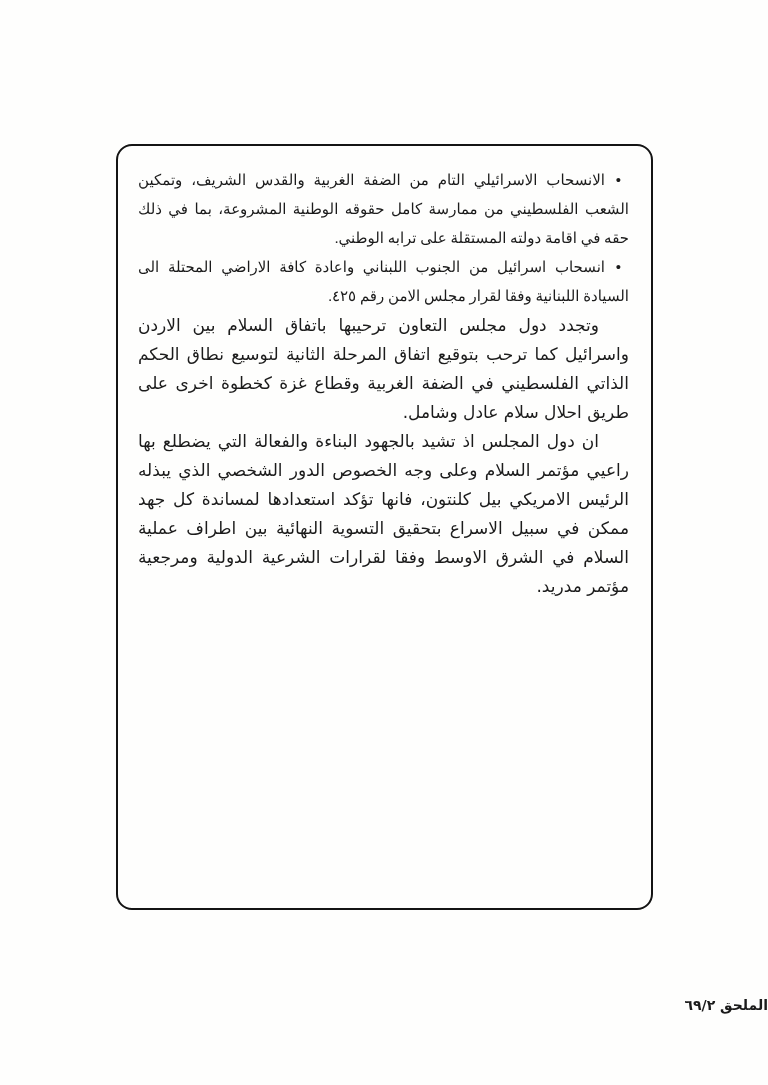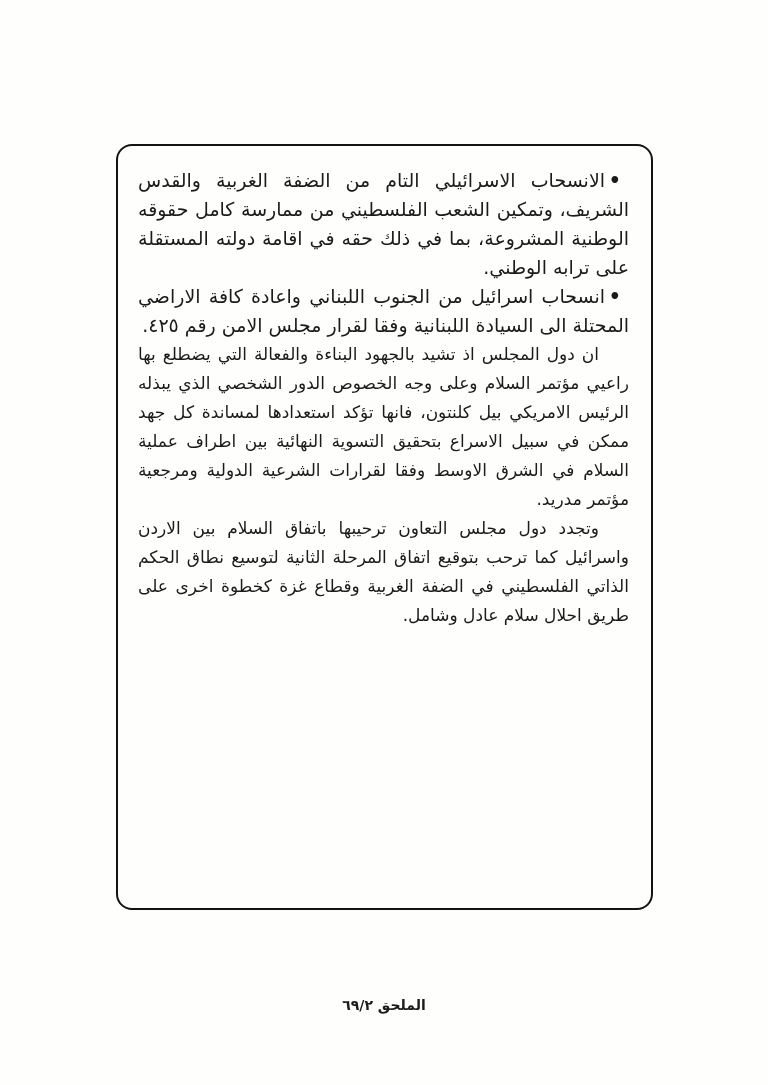--- a/index.html
+++ b/index.html
@@ -24,43 +24,44 @@
     height: 766px;
     border: 2px solid #141414;
     border-radius: 16px;
     padding: 20px 22px 16px 20px;
     direction: rtl;
   }
   .bullet-list {
     list-style: none;
   }
   .bullet-item {
-    font-size: 19px;
+    font-size: 15px;
     line-height: 29px;
     text-align: justify;
     text-indent: 8px; 
+    font-family: Liberation Serif, serif;
   }
   .bullet-marker {
     display: inline-block;
     width: 16px;
     text-indent: 0;
     font-weight: bold;
   }
   .para {
     font-size: 17px;
     line-height: 29px;
     text-align: justify;
     text-indent: 30px; 
   }
   .footer {
     position: absolute;
     left: 0;
     right: 0;
     top: 996px;
-    text-align: center;
+    text-align: right;
     direction: rtl;
   }
   .annex-label {
     font-size: 14px;
     font-weight: bold;
     line-height: 18px;
   }
   .page-number {
     font-size: 14px;
     line-height: 18px;
@@ -72,22 +73,22 @@
 
 <div class="page">
 
   <div class="frame">
 
     <ul class="bullet-list">
       <li class="bullet-item"><span class="bullet-marker">•</span><span>الانسحاب الاسرائيلي التام من الضفة الغربية والقدس الشريف، وتمكين الشعب الفلسطيني من ممارسة كامل حقوقه الوطنية المشروعة، بما في ذلك حقه في اقامة دولته المستقلة على ترابه الوطني.</span></li>
       <li class="bullet-item"><span class="bullet-marker">•</span><span>انسحاب اسرائيل من الجنوب اللبناني واعادة كافة الاراضي المحتلة الى السيادة اللبنانية وفقا لقرار مجلس الامن رقم ٤٢٥.</span></li>
     </ul>
 
+    <p class="para">وتجدد دول مجلس التعاون ترحيبها باتفاق السلام بين الاردن واسرائيل كما ترحب بتوقيع اتفاق المرحلة الثانية لتوسيع نطاق الحكم الذاتي الفلسطيني في الضفة الغربية وقطاع غزة كخطوة اخرى على طريق احلال سلام عادل وشامل.</p>
     <p class="para">ان دول المجلس اذ تشيد بالجهود البناءة والفعالة التي يضطلع بها راعيي مؤتمر السلام وعلى وجه الخصوص الدور الشخصي الذي يبذله الرئيس الامريكي بيل كلنتون، فانها تؤكد استعدادها لمساندة كل جهد ممكن في سبيل الاسراع بتحقيق التسوية النهائية بين اطراف عملية السلام في الشرق الاوسط وفقا لقرارات الشرعية الدولية ومرجعية مؤتمر مدريد.</p>
-    <p class="para">وتجدد دول مجلس التعاون ترحيبها باتفاق السلام بين الاردن واسرائيل كما ترحب بتوقيع اتفاق المرحلة الثانية لتوسيع نطاق الحكم الذاتي الفلسطيني في الضفة الغربية وقطاع غزة كخطوة اخرى على طريق احلال سلام عادل وشامل.</p>
 
   </div>
 
   <div class="footer">
     <div class="annex-label">الملحق ٦٩/٢</div>
   </div>
 
 </div>
 
 </body></html>

